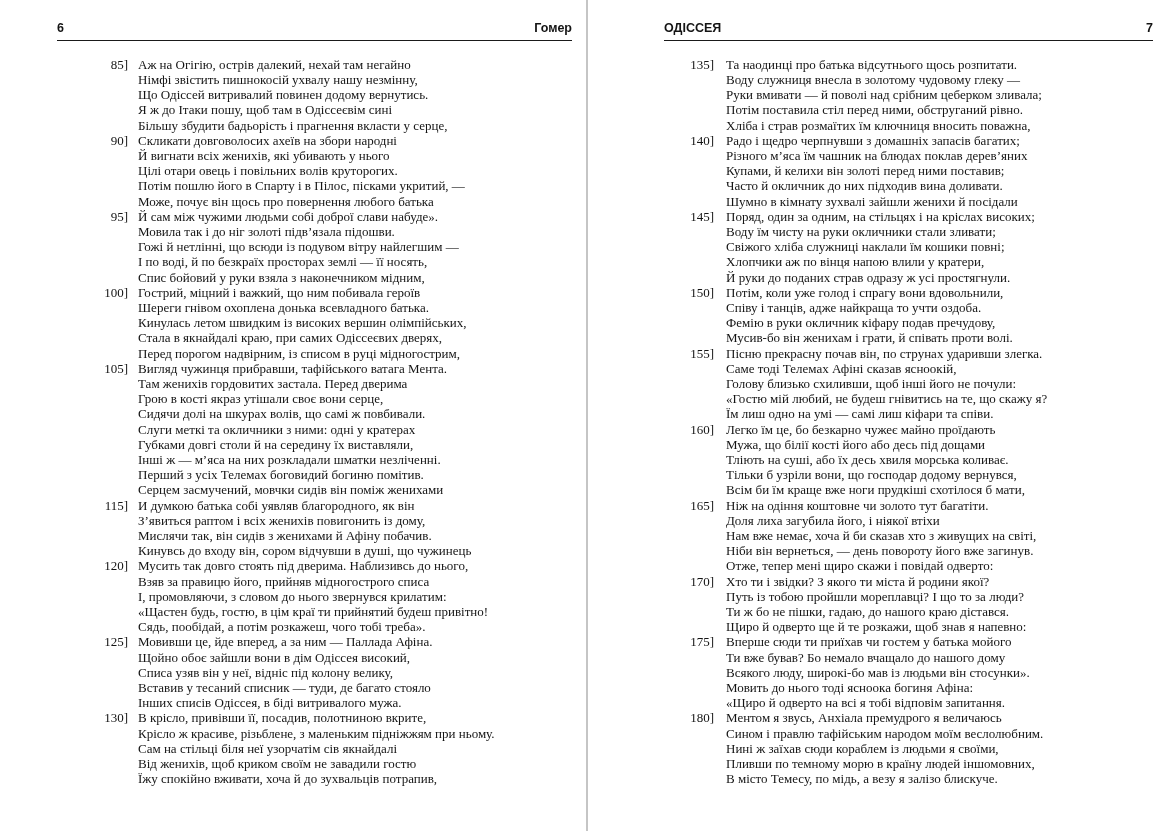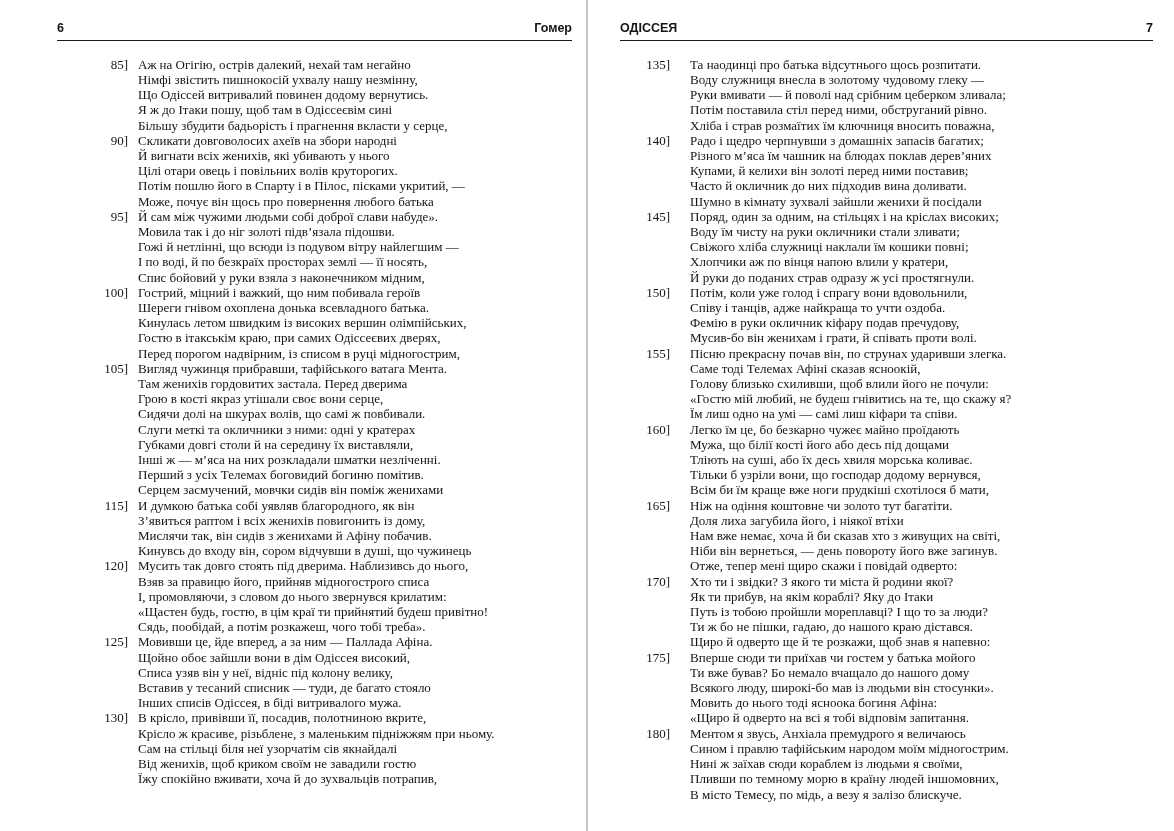--- a/index.html
+++ b/index.html
@@ -13,21 +13,21 @@
   .spread {
     display: flex;
     width: 1174px; height: 831px;
     background: #ffffff;
   }
   .page {
     width: 586px; height: 831px;
     padding-top: 22px;
   }
   .page-left  { padding-left: 57px; padding-right: 14px; }
-  .page-right { padding-left: 32px; padding-right: 21px; }
+  .page-right { padding-left: 76px; padding-right: 21px; }
   .divider {
     width: 2px; height: 831px;
     background: #c5c5c5;
     flex: 0 0 2px;
   }
   .page-header {
     display: flex;
     justify-content: space-between;
     align-items: baseline;
     border-bottom: 1.5px solid #1a1a1a;
@@ -45,21 +45,21 @@
     font-size: 13px;
     white-space: nowrap;
   }
   .line-num {
     flex: 0 0 71px;
     text-align: right;
     padding-right: 0;
   }
   .page-right .line-num { flex: 0 0 50px; }
   .line-text { margin-left: 10px; }
-  .page-right .line-text { margin-left: 20px; }
+  .page-right .line-text { margin-left: 12px; }
 </style>
 </head>
 <body>
 
 <div class="spread">
 
   <div class="page page-left">
     <div class="page-header">
       <span class="pagenum">6</span>
       <span class="running-head">Гомер</span>
@@ -132,21 +132,21 @@
         <div class="verse-line">
           <span class="line-num"></span>
           <span class="line-text">Шереги гнівом охоплена донька всевладного батька.</span>
         </div>
         <div class="verse-line">
           <span class="line-num"></span>
           <span class="line-text">Кинулась летом швидким із високих вершин олімпійських,</span>
         </div>
         <div class="verse-line">
           <span class="line-num"></span>
-          <span class="line-text">Гостю в ітакськім краю, при самих Одіссеєвих дверях,</span>
+          <span class="line-text">Стала в якнайдалі краю, при самих Одіссеєвих дверях,</span>
         </div>
         <div class="verse-line">
           <span class="line-num"></span>
           <span class="line-text">Перед порогом надвірним, із списом в руці мідногострим,</span>
         </div>
         <div class="verse-line">
           <span class="line-num">105]</span>
           <span class="line-text">Вигляд чужинця прибравши, тафійського ватага Мента.</span>
         </div>
         <div class="verse-line">
@@ -347,21 +347,21 @@
         <div class="verse-line">
           <span class="line-num">155]</span>
           <span class="line-text">Пісню прекрасну почав він, по струнах ударивши злегка.</span>
         </div>
         <div class="verse-line">
           <span class="line-num"></span>
           <span class="line-text">Саме тоді Телемах Афіні сказав ясноокій,</span>
         </div>
         <div class="verse-line">
           <span class="line-num"></span>
-          <span class="line-text">Голову близько схиливши, щоб влили його не почули:</span>
+          <span class="line-text">Голову близько схиливши, щоб інші його не почули:</span>
         </div>
         <div class="verse-line">
           <span class="line-num"></span>
           <span class="line-text">«Гостю мій любий, не будеш гнівитись на те, що скажу я?</span>
         </div>
         <div class="verse-line">
           <span class="line-num"></span>
           <span class="line-text">Їм лиш одно на умі — самі лиш кіфари та співи.</span>
         </div>
         <div class="verse-line">
@@ -403,24 +403,20 @@
         <div class="verse-line">
           <span class="line-num"></span>
           <span class="line-text">Отже, тепер мені щиро скажи і повідай одверто:</span>
         </div>
         <div class="verse-line">
           <span class="line-num">170]</span>
           <span class="line-text">Хто ти і звідки? З якого ти міста й родини якої?</span>
         </div>
         <div class="verse-line">
           <span class="line-num"></span>
-          <span class="line-text">Як ти прибув, на якім кораблі? Яку до Ітаки</span>
-        </div>
-        <div class="verse-line">
-          <span class="line-num"></span>
           <span class="line-text">Путь із тобою пройшли мореплавці? І що то за люди?</span>
         </div>
         <div class="verse-line">
           <span class="line-num"></span>
           <span class="line-text">Ти ж бо не пішки, гадаю, до нашого краю дістався.</span>
         </div>
         <div class="verse-line">
           <span class="line-num"></span>
           <span class="line-text">Щиро й одверто ще й те розкажи, щоб знав я напевно:</span>
         </div>
@@ -443,21 +439,21 @@
         <div class="verse-line">
           <span class="line-num"></span>
           <span class="line-text">«Щиро й одверто на всі я тобі відповім запитання.</span>
         </div>
         <div class="verse-line">
           <span class="line-num">180]</span>
           <span class="line-text">Ментом я звусь, Анхіала премудрого я величаюсь</span>
         </div>
         <div class="verse-line">
           <span class="line-num"></span>
-          <span class="line-text">Сином і правлю тафійським народом моїм мідногострим.</span>
+          <span class="line-text">Сином і правлю тафійським народом моїм веслолюбним.</span>
         </div>
         <div class="verse-line">
           <span class="line-num"></span>
           <span class="line-text">Нині ж заїхав сюди кораблем із людьми я своїми,</span>
         </div>
         <div class="verse-line">
           <span class="line-num"></span>
           <span class="line-text">Пливши по темному морю в країну людей іншомовних,</span>
         </div>
         <div class="verse-line">

